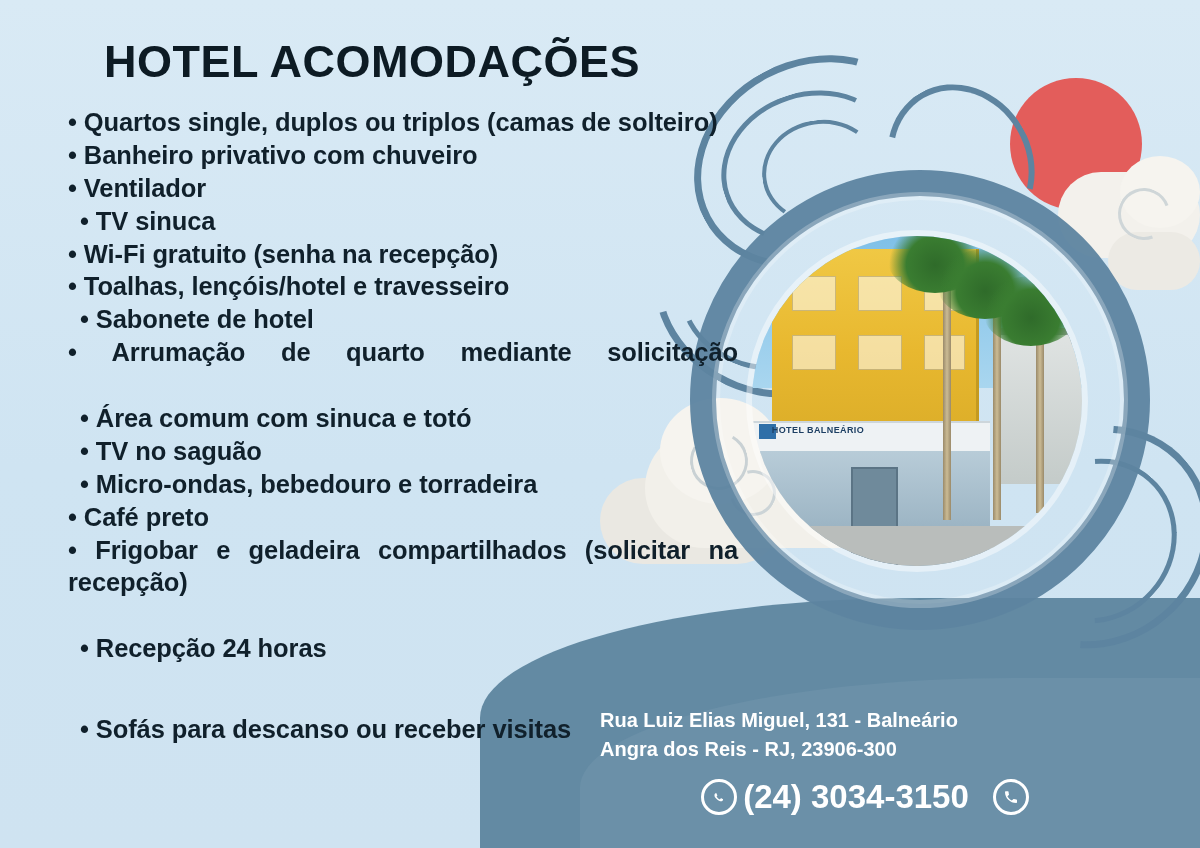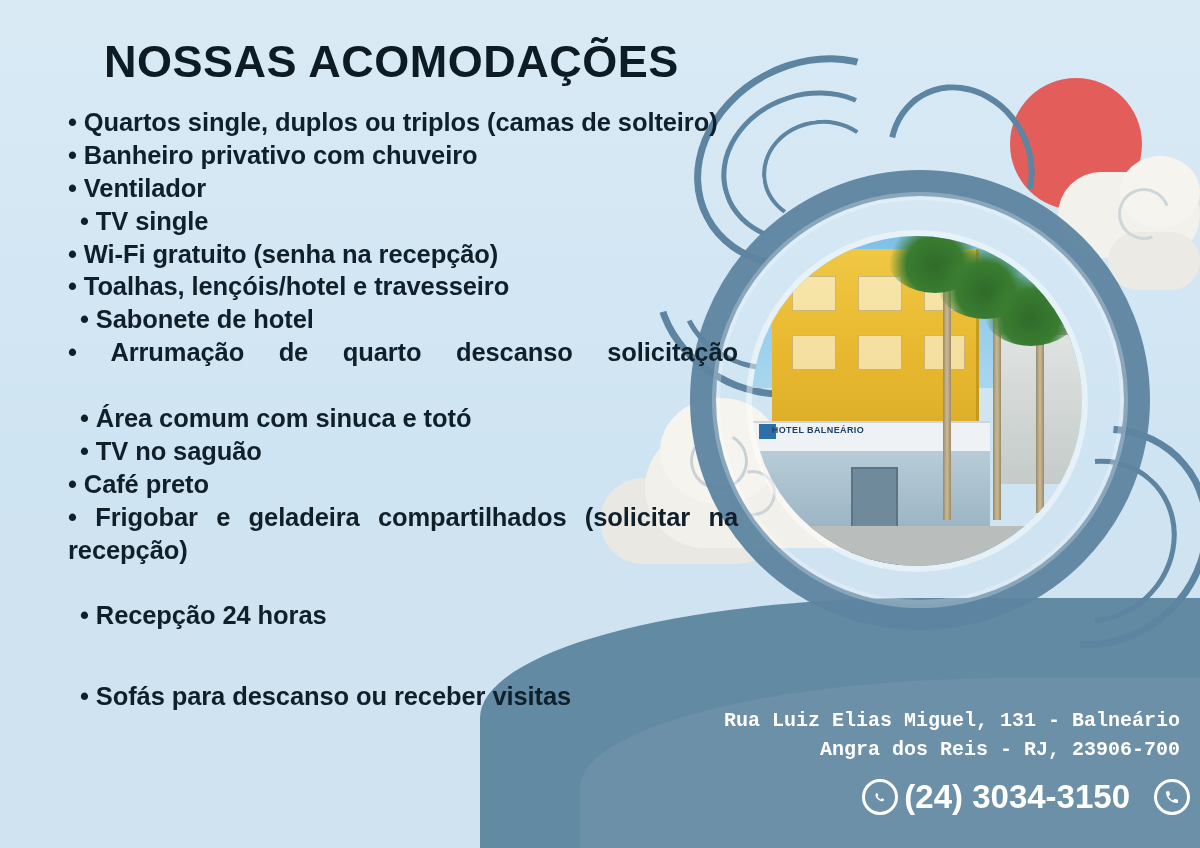--- a/index.html
+++ b/index.html
@@ -339,34 +339,34 @@
   }
   .amen-list li.indent { padding-left: 12px; }
   .amen-list li.spaced { margin-top: 48px; }
 
   
   .address {
     position: absolute;
     left: 600px;
     top: 706px;
     width: 580px;
-    text-align: right;
+    text-align: left;
     color: #ffffff;
     font-size: 20px;
     font-weight: bold;
     line-height: 1.45;
-    font-family: Liberation Mono, monospace;
+    font-family: Liberation Sans, sans-serif;
   }
   .phones {
     position: absolute;
     left: 540px;
     top: 778px;
     width: 650px;
     display: flex;
-    justify-content: flex-end;
+    justify-content: center;
     align-items: center;
     gap: 24px;
     color: #ffffff;
   }
   .phone-item {
     display: flex;
     align-items: center;
     gap: 6px;
     font-size: 33px;
     font-weight: bold;
@@ -438,42 +438,43 @@
     <div class="ph-palm-trunk" style="left:58%; top:8%; height:78%;"></div>
     <div class="ph-palm-leaves" style="left:41%; top:-4%;"></div>
     <div class="ph-palm-trunk" style="left:73%; top:14%; height:72%;"></div>
     <div class="ph-palm-leaves" style="left:56%; top:4%;"></div>
     <div class="ph-palm-trunk" style="left:86%; top:20%; height:64%;"></div>
     <div class="ph-palm-leaves" style="left:70%; top:12%;"></div>
 
     <div class="ph-ground"></div>
   </div>
 
-  <div class="title">NOSSAS ACOMODAÇÕES</div>
+  <div class="title">HOTEL ACOMODAÇÕES</div>
 
   <ul class="amen-list">
     <li>• Quartos single, duplos ou triplos (camas de solteiro)</li>
     <li>• Banheiro privativo com chuveiro</li>
     <li>• Ventilador</li>
-    <li class="indent">• TV single</li>
+    <li class="indent">• TV sinuca</li>
     <li>• Wi-Fi gratuito (senha na recepção)</li>
     <li>• Toalhas, lençóis/hotel e travesseiro</li>
     <li class="indent">• Sabonete de hotel</li>
-    <li class="justify">• Arrumação de quarto descanso solicitação</li>
+    <li class="justify">• Arrumação de quarto mediante solicitação</li>
     <li class="indent">• Área comum com sinuca e totó</li>
     <li class="indent">• TV no saguão</li>
+    <li class="indent">• Micro-ondas, bebedouro e torradeira</li>
     <li>• Café preto</li>
     <li class="justify">• Frigobar e geladeira compartilhados (solicitar na recepção)</li>
     <li class="indent">• Recepção 24 horas</li>
     <li class="indent spaced">• Sofás para descanso ou receber visitas</li>
   </ul>
 
   <div class="address">
     <div>Rua Luiz Elias Miguel, 131 - Balneário</div>
-    <div>Angra dos Reis - RJ, 23906-700</div>
+    <div>Angra dos Reis - RJ, 23906-300</div>
   </div>
 
   <div class="phones">
     <div class="phone-item">
       <span class="icon-circle">
         <svg width="17" height="17" viewBox="0 0 24 24" aria-hidden="true">
           <path fill="#ffffff" d="M16.3 14.2c-.3-.2-1.8-.9-2-1-.3-.1-.5-.2-.7.1-.2.3-.8 1-.9 1.2-.2.2-.3.2-.6.1-.3-.2-1.3-.5-2.4-1.5-.9-.8-1.5-1.8-1.7-2.1-.2-.3 0-.5.1-.6l.5-.6c.1-.2.2-.3.3-.5.1-.2 0-.4 0-.5 0-.2-.7-1.6-.9-2.2-.2-.6-.5-.5-.7-.5h-.6c-.2 0-.5.1-.8.4-.3.3-1 1-1 2.5s1.1 2.9 1.2 3.1c.2.2 2.1 3.3 5.1 4.5.7.3 1.3.5 1.7.6.7.2 1.4.2 1.9.1.6-.1 1.8-.7 2-1.4.3-.7.3-1.3.2-1.4-.1-.2-.3-.2-.6-.3z"></path>
         </svg>
       </span>
       <span>(24) 3034-3150</span>

